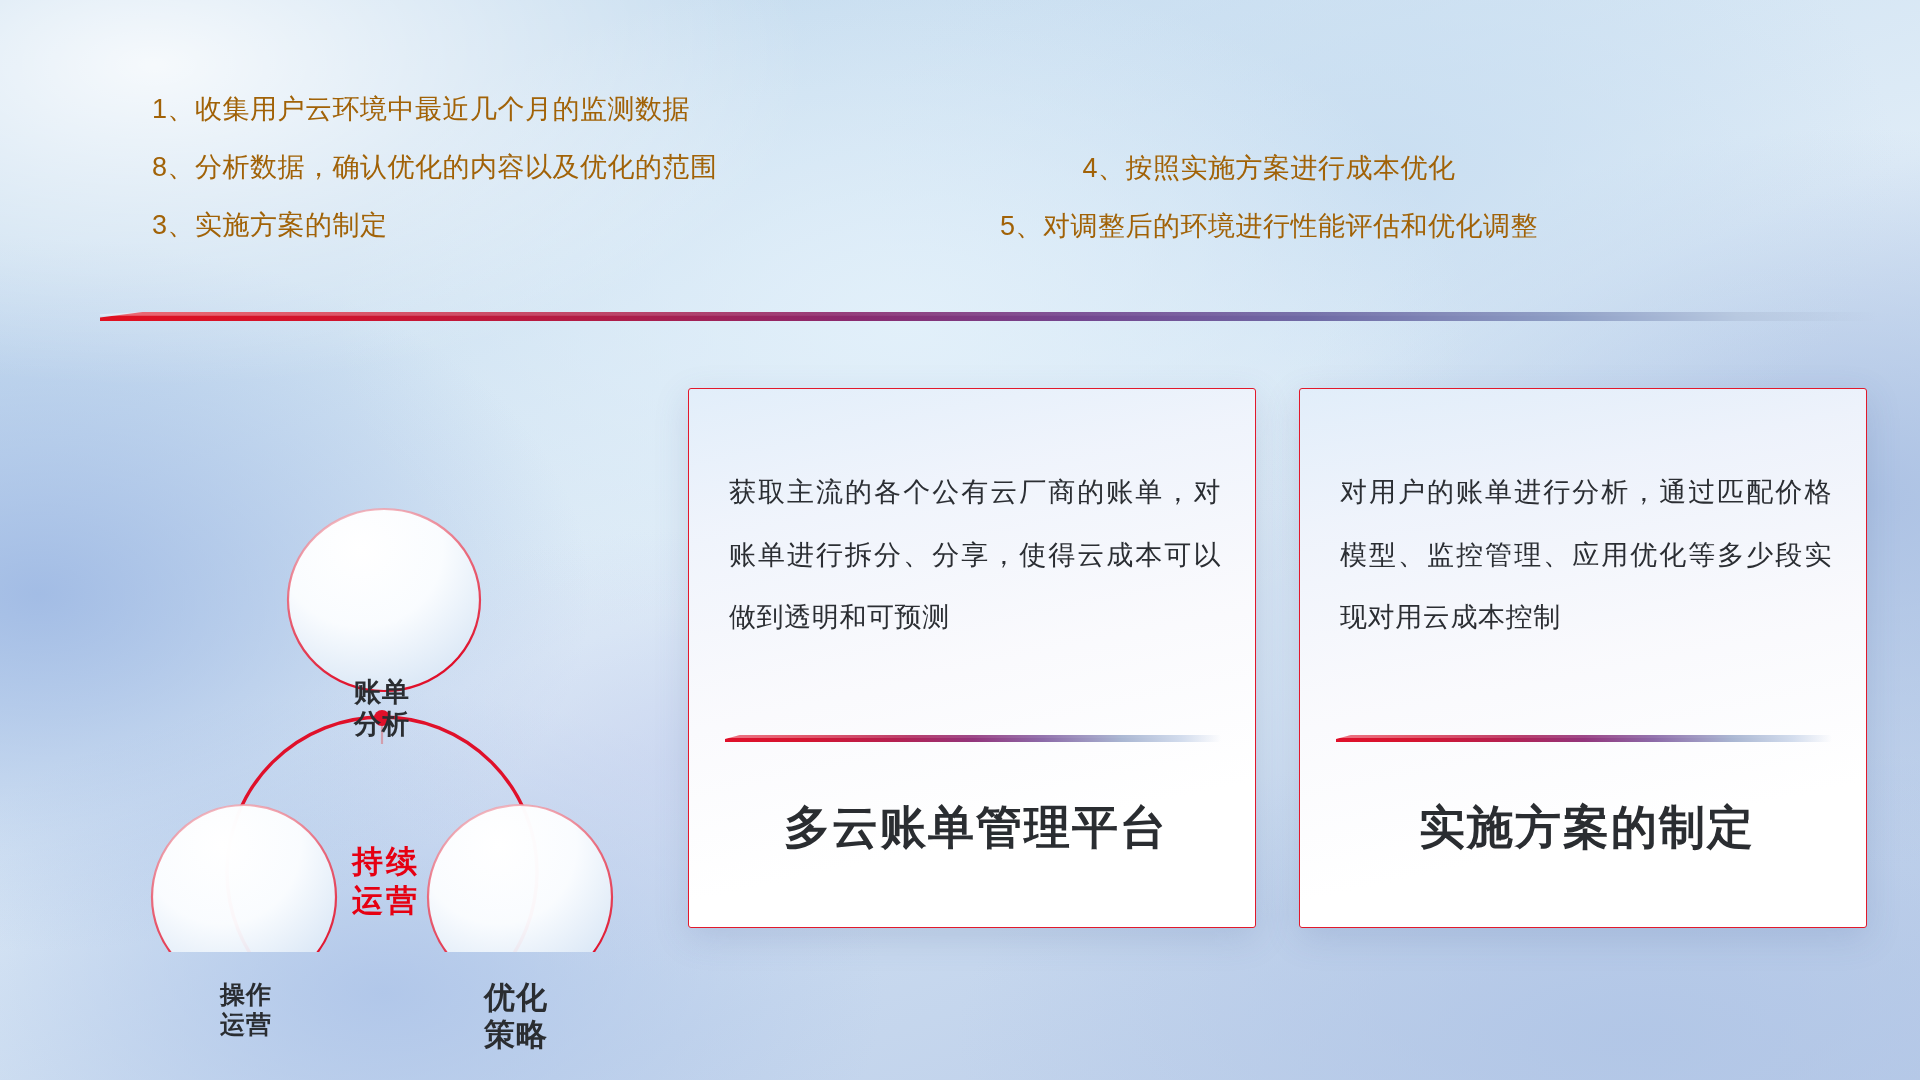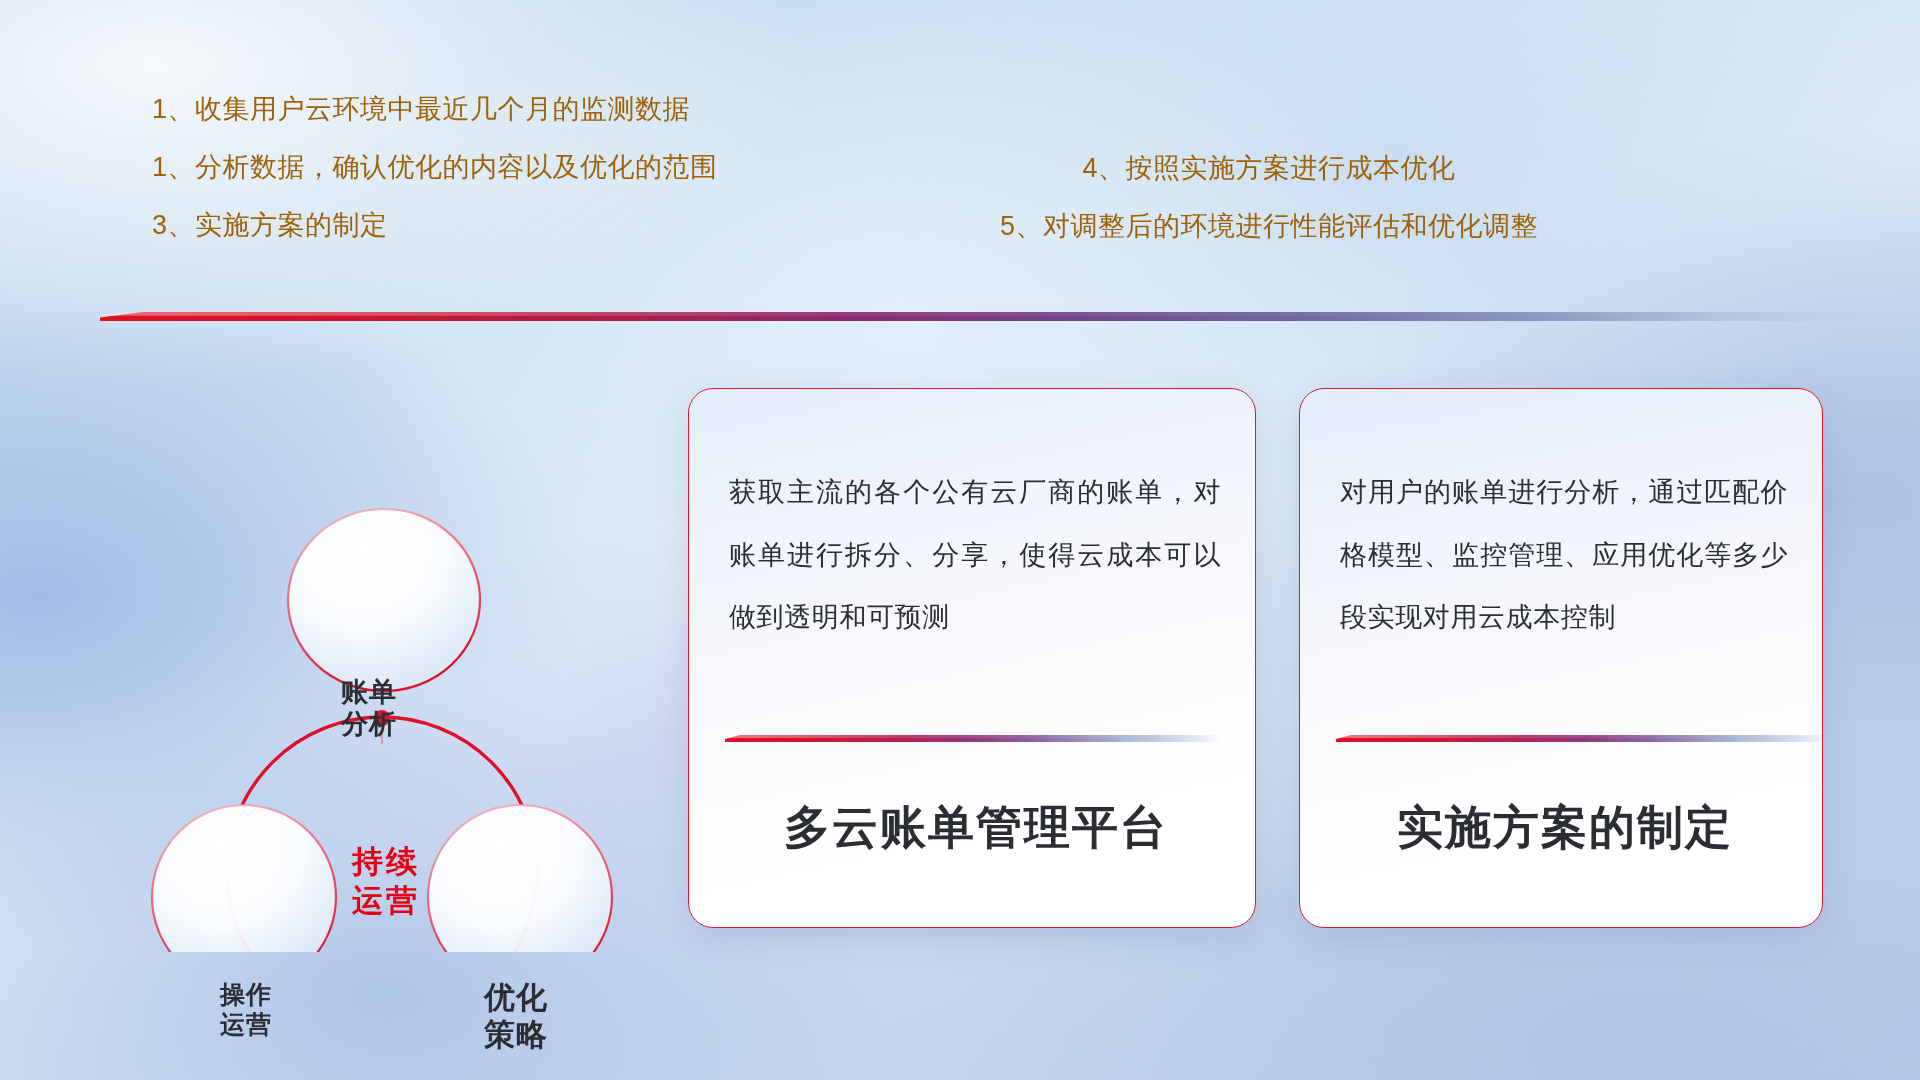--- a/index.html
+++ b/index.html
@@ -79,48 +79,48 @@
 
   .venn-label {
     position: absolute;
     text-align: center;
     color: #2a2d31;
     font-weight: 700;
     line-height: 1.18;
     letter-spacing: 1px;
     white-space: pre-line;
   }
-  #lbl-billing  { left: 188px; top: 325px; width: 170px; font-size: 27px; }
+  #lbl-billing  { left: 201px; top: 325px; width: 170px; font-size: 27px; }
   #lbl-ops      { left:  70px; top: 628px; width: 160px; font-size: 25px; }
   #lbl-strategy { left: 340px; top: 628px; width: 160px; font-size: 31px; }
   #lbl-center {
     left: 180px; top: 490px; width: 220px;
     font-size: 31px; font-weight: 700; color: #e60012;
     letter-spacing: 3px; line-height: 1.26;
   }
 
   
   .card {
     position: absolute; z-index: 5;
     border: 1.6px solid #e2192b;
-    border-radius: 25px;
+    border-radius: 3px;
     background:
       linear-gradient(168deg,
         rgba(226,238,250,0.92) 0%,
         rgba(240,244,252,0.96) 22%,
         rgba(250,250,253,0.99) 50%,
         rgba(255,255,255,1) 78%,
         rgba(255,255,255,1) 100%);
     box-shadow: 0 10px 34px rgba(70,96,150,0.17);
     box-sizing: border-box;
     overflow: hidden;
     padding-left: 13px;
   }
   #card-1 { left: 688px;  top: 388px; width: 568px; height: 540px; }
-  #card-2 { left: 1299px; top: 388px; width: 524px; height: 540px; }
+  #card-2 { left: 1299px; top: 388px; width: 568px; height: 540px; }
 
   .card-body {
     position: absolute;
     left: 40px; right: 34px; top: 72px;
     font-size: 27px;
     line-height: 2.32;
     color: #2b2e33;
     letter-spacing: 0.6px;
     text-align: justify;
     text-align-last: left;
@@ -154,21 +154,21 @@
     margin-left: 8px;
   }
 </style>
 </head>
 <body>
 
 <div id="bg"></div>
 
 <div class="bullets" id="bullets-left">
   <div class="bullet-line">1、收集用户云环境中最近几个月的监测数据</div>
-  <div class="bullet-line">1、分析数据，确认优化的内容以及优化的范围</div>
+  <div class="bullet-line">8、分析数据，确认优化的内容以及优化的范围</div>
   <div class="bullet-line">3、实施方案的制定</div>
 </div>
 
 <div class="bullets" id="bullets-right">
   <div class="bullet-line">4、按照实施方案进行成本优化</div>
   <div class="bullet-line">5、对调整后的环境进行性能评估和优化调整</div>
 </div>
 
 <div id="divider">
   <div class="bar"></div>

